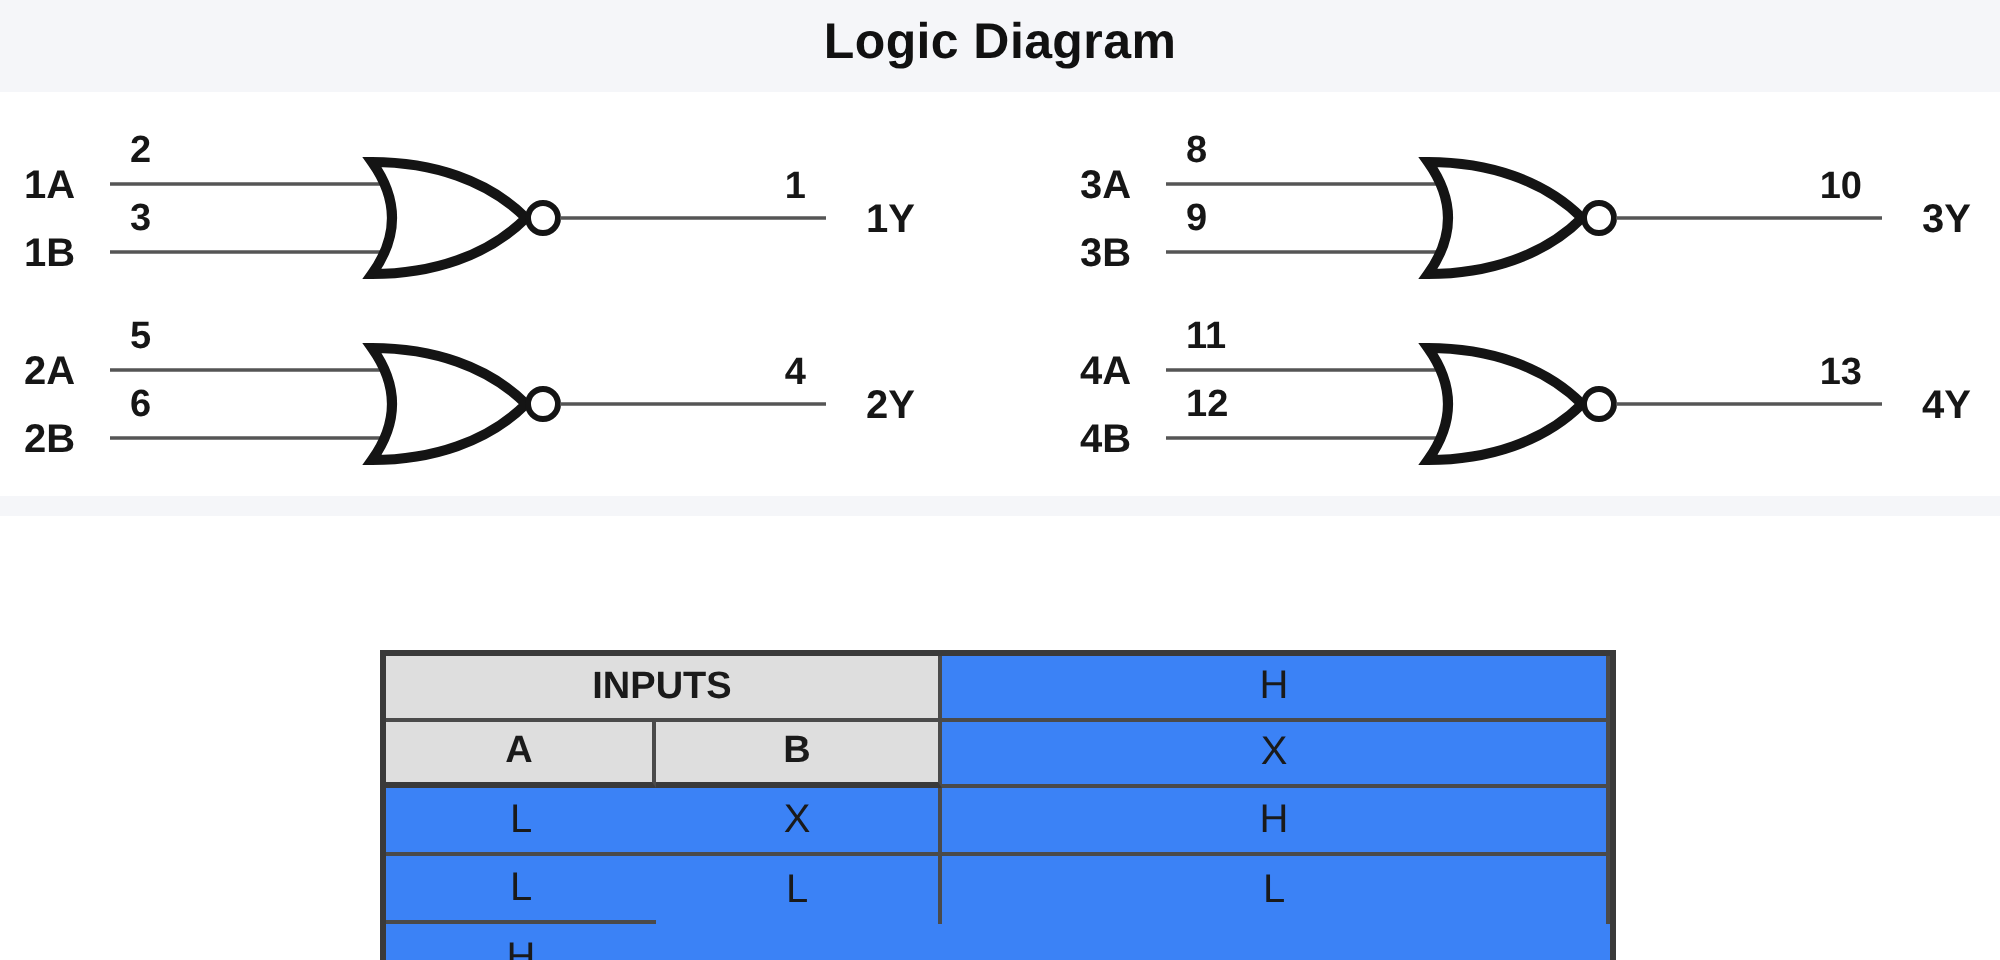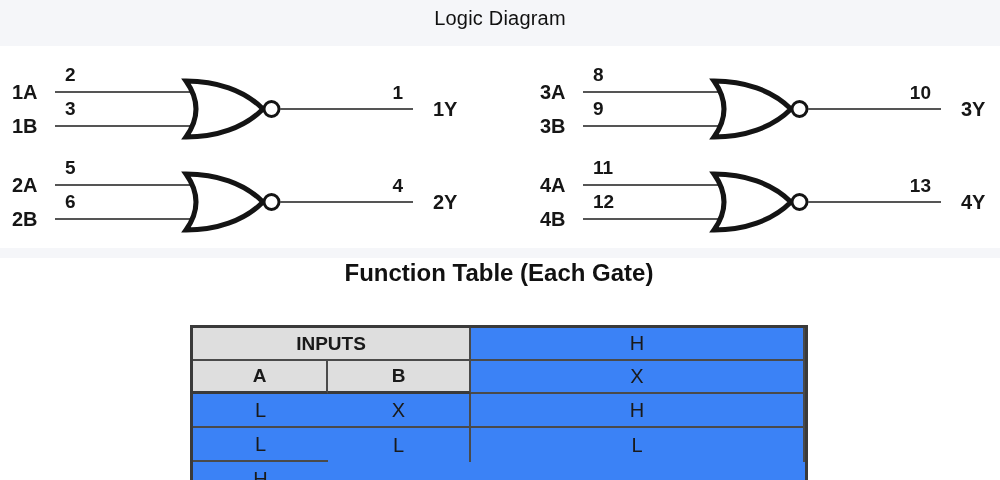--- a/index.html
+++ b/index.html
@@ -5,21 +5,21 @@
   html,body { margin:0; padding:0; background:#fff; }
   .stage {
     position:relative; width:1000px; height:480px; background:#ffffff;
     font-family:"Liberation Sans", sans-serif; overflow:hidden;
   }
   .band { position:absolute; left:0; width:100%; background:#f5f6f9; }
   .band-top { top:0; height:46px; }
   .band-mid { top:248px; height:10px; }
   .main-title {
     position:absolute; top:7px; left:0; width:100%; text-align:center;
-    font-size:20px; font-weight:normal; color:#111; letter-spacing:0.2px;
+    font-size:25px; font-weight:bold; color:#111; letter-spacing:0.2px;
   }
   .table-title {
     position:absolute; top:259px; left:190px; width:618px; text-align:center;
     font-size:24px; font-weight:bold; color:#111;
   }
   svg.diagram { position:absolute; left:0; top:0; }
   .wire  { stroke:#555; stroke-width:1.8; fill:none; }
   .gate-body { fill:#ffffff; stroke:#141414; stroke-width:5; stroke-linejoin:miter; stroke-miterlimit:6; }
   .bubble { fill:#ffffff; stroke:#141414; stroke-width:3; }
   text.lbl { font-size:20px; font-weight:bold; fill:#161616; }
@@ -110,21 +110,20 @@
       <line class="wire" x1="280" y1="109" x2="413" y2="109"></line>
       <text class="lbl" x="12" y="99">4A</text>
       <text class="lbl" x="12" y="133">4B</text>
       <text class="pin" x="65" y="81">11</text>
       <text class="pin" x="65" y="115">12</text>
       <text class="pin end" x="403" y="99">13</text>
       <text class="lbl" x="433" y="116">4Y</text>
     </g>
   </svg>
 
-  <div class="table-title">Function Table (Each Gate)</div>
 
   <div class="ft">
     <div class="cell hd cell-inputs">INPUTS</div>
     <div class="cell hd cell-a">A</div>
     <div class="cell hd cell-b">B</div>
 
     <div class="cell data dc1 rb">H</div>
     <div class="cell data dc2 rb">X</div>
     <div class="cell data rb">L</div>
 

